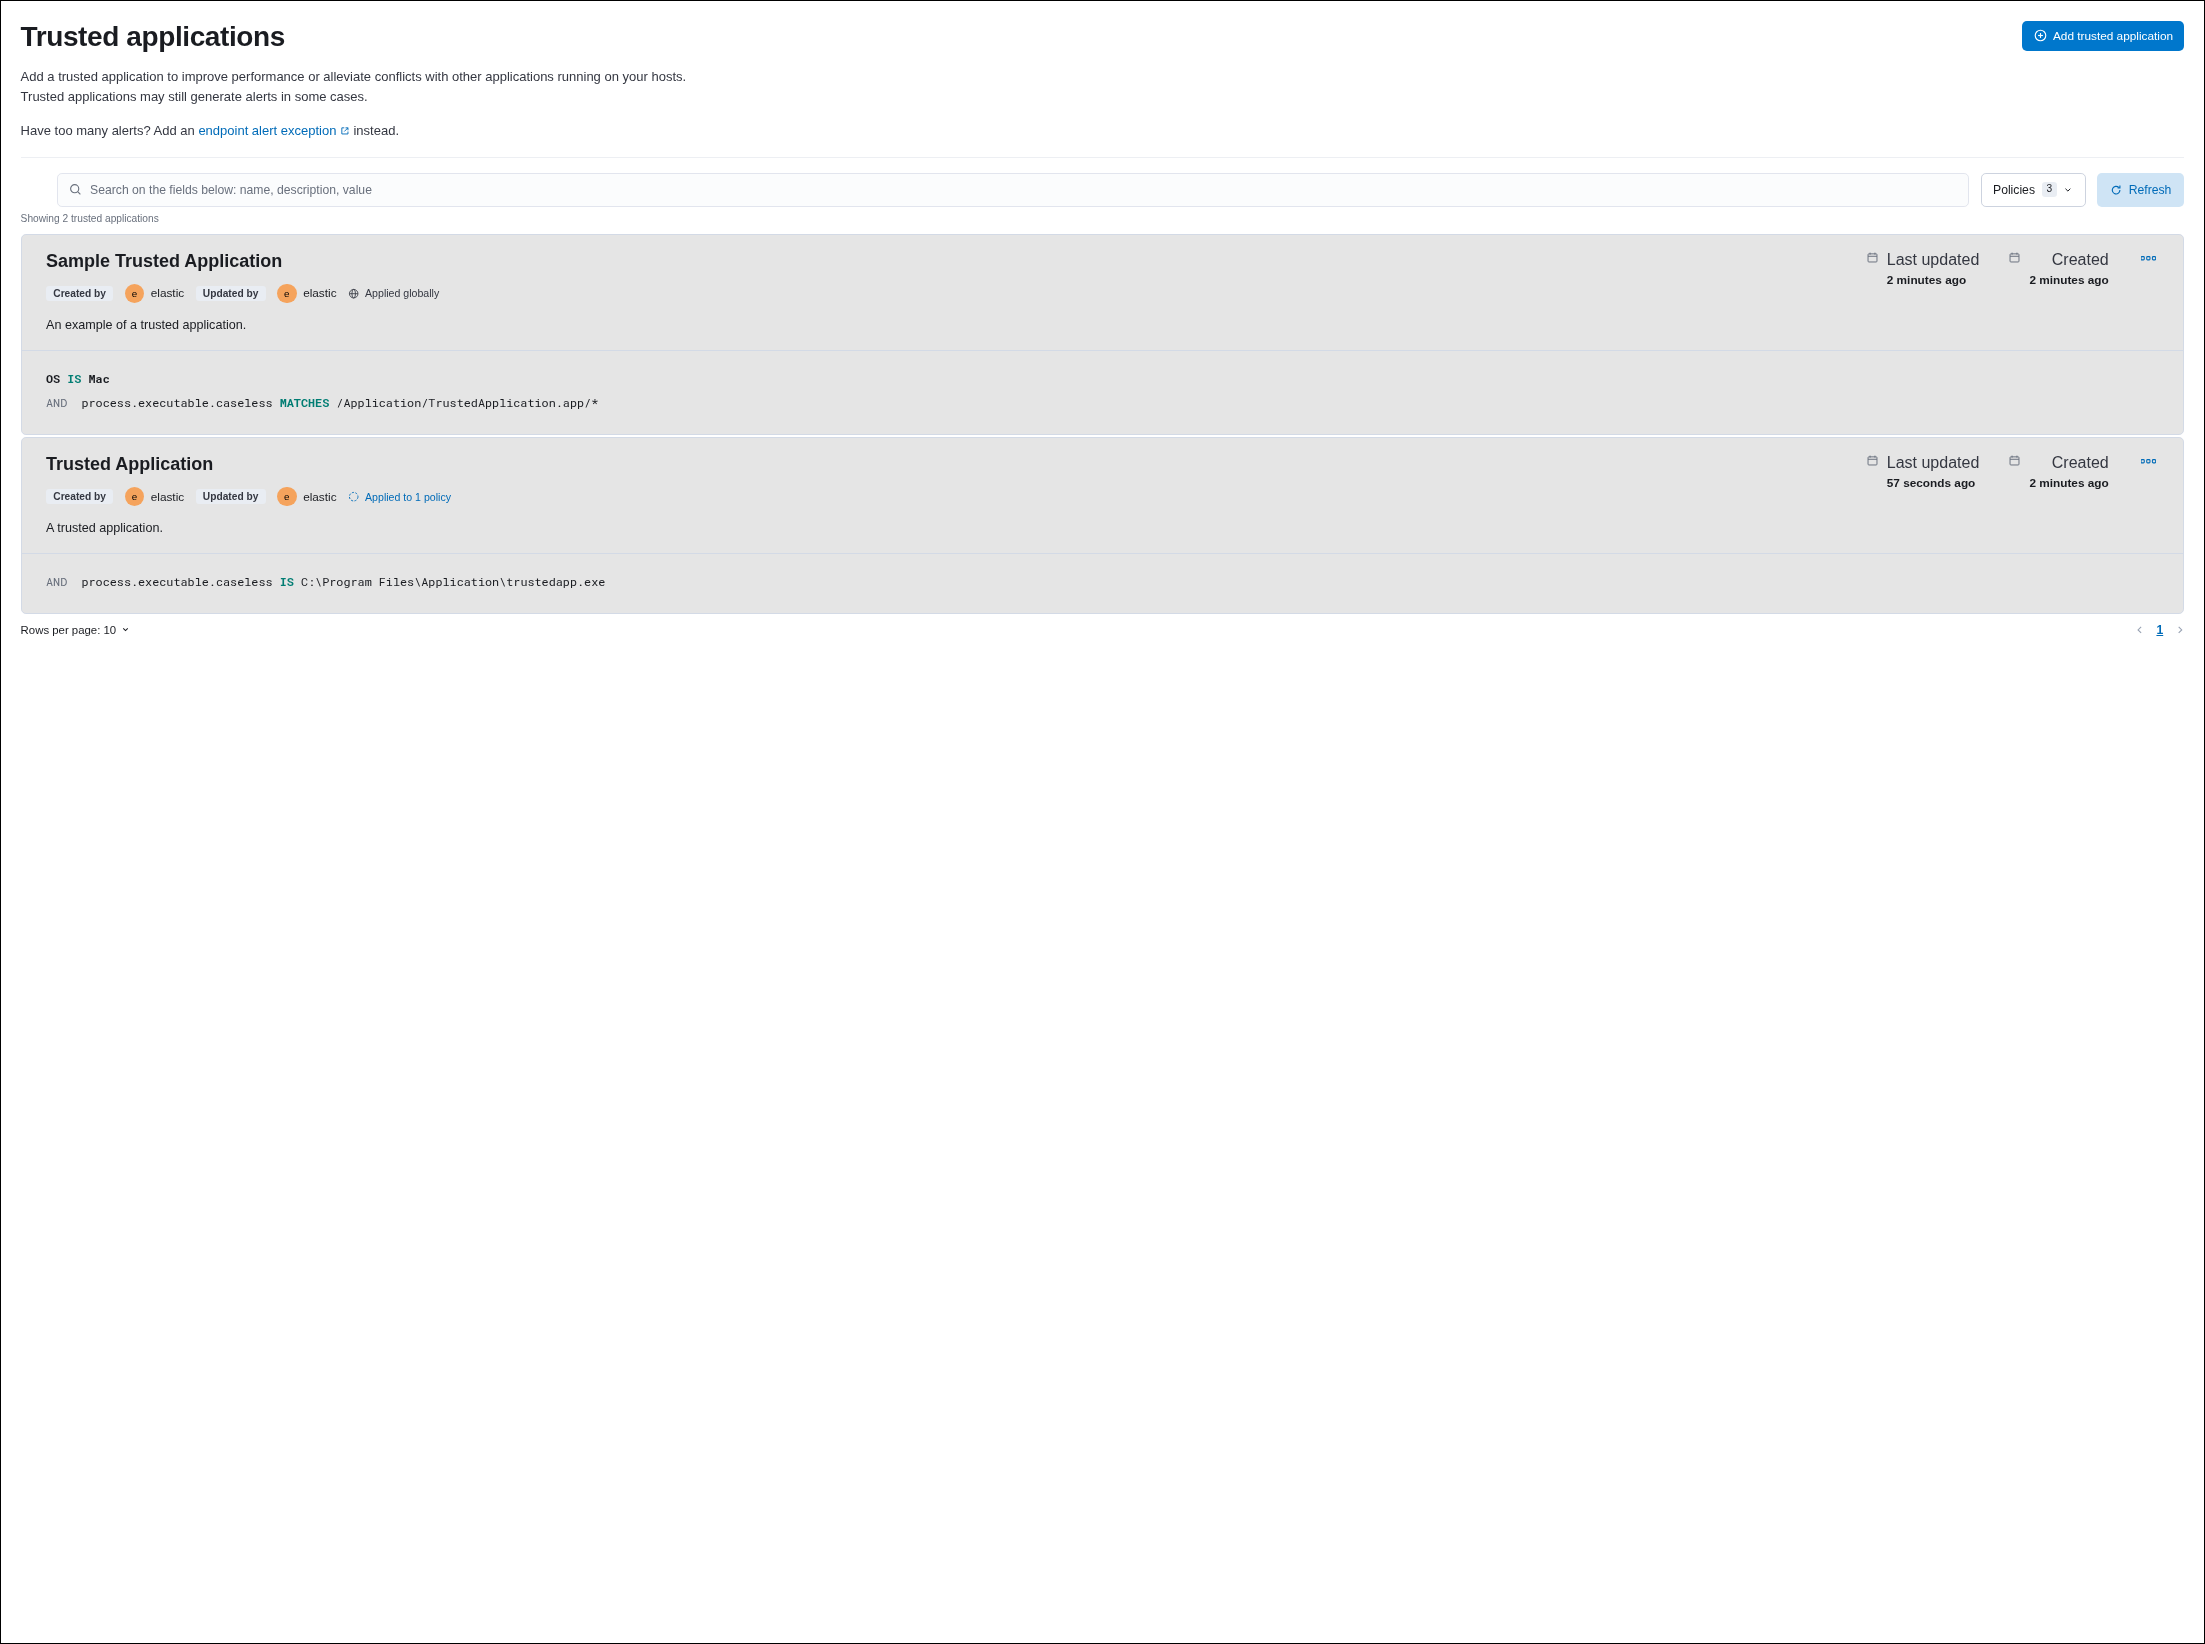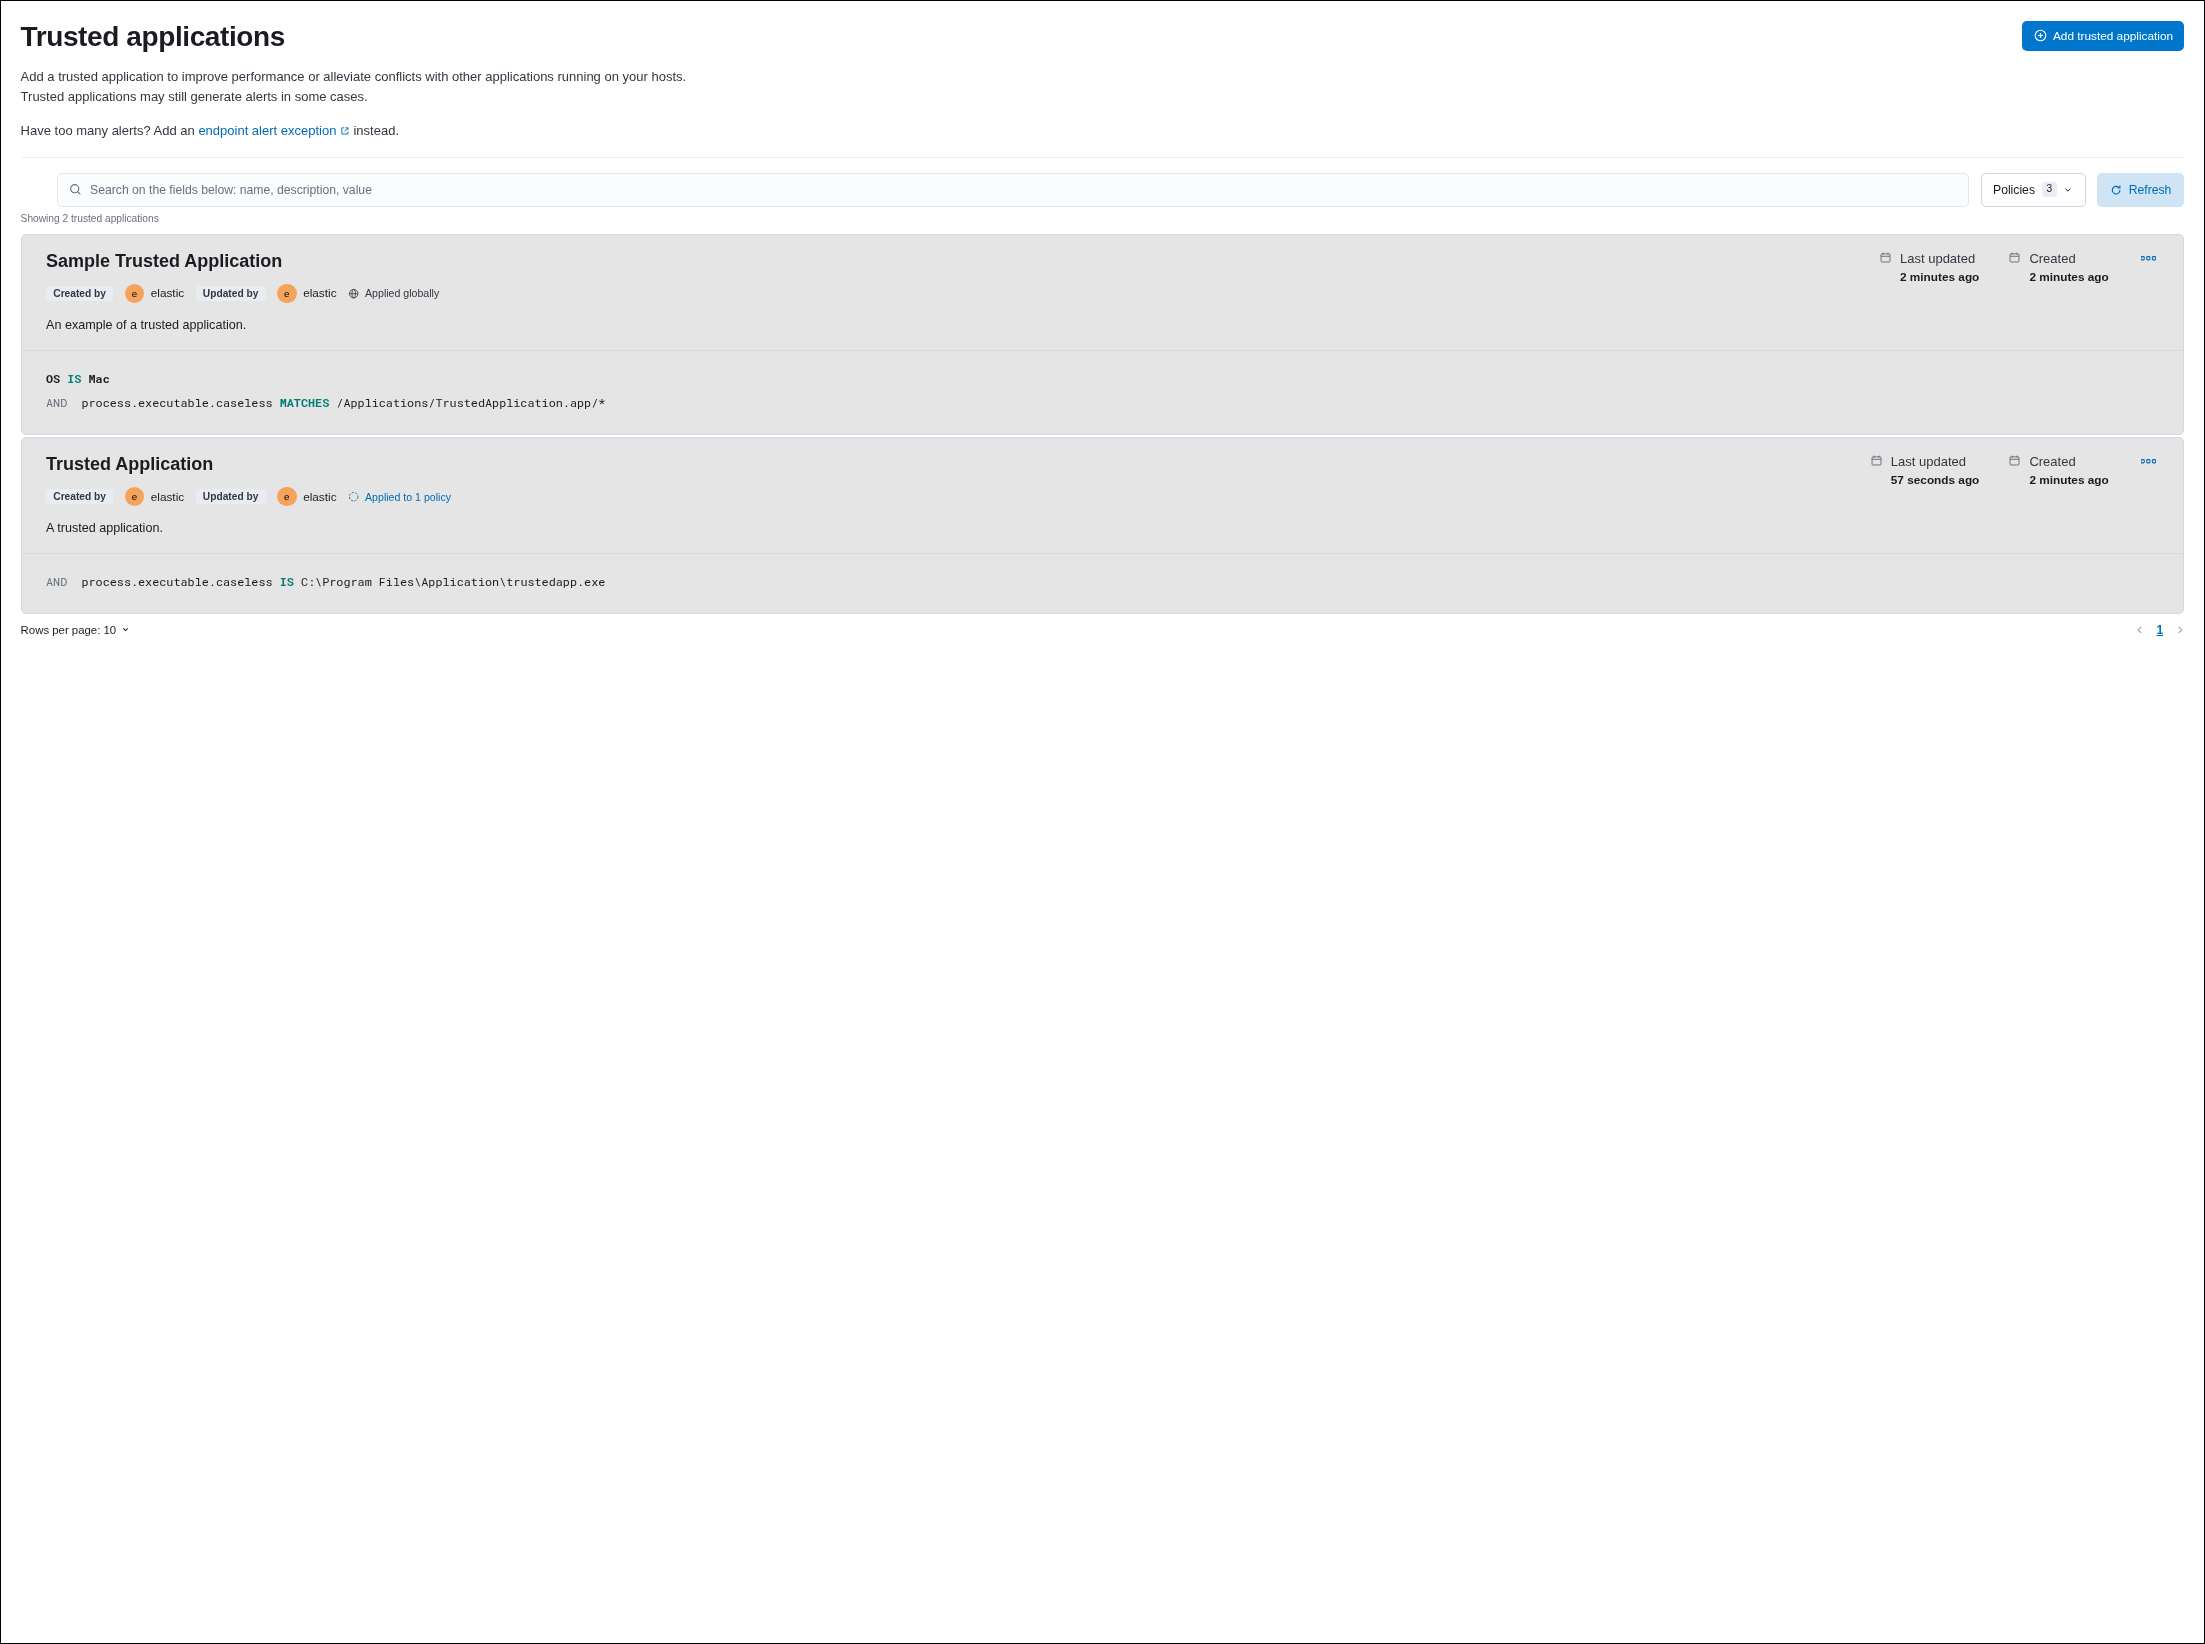--- a/index.html
+++ b/index.html
@@ -66,21 +66,21 @@
     display: inline-flex; align-items: center; justify-content: center;
     font-size: 9.8px; font-weight: 500; color: #000;
   }
   .user-name { font-size: 11.8px; color: #1a1c21; }
   .user-group { display: inline-flex; align-items: center; gap: 6.5px; }
   .scope { display: inline-flex; align-items: center; gap: 5.7px; font-size: 10.6px; color: #343741; }
   .scope.policy { color: #006bb8; }
   .desc { font-size: 12.6px; color: #1a1c21; }
   .dates { display: flex; gap: 29px; align-items: flex-start; }
   .date-block { display: flex; gap: 8.1px; align-items: flex-start; }
-  .date-label { font-size: 13px; color: #343741; margin-bottom: 3.3px; }
+  .date-label { font-size: 16px; color: #343741; margin-bottom: 3.3px; text-align: right; }
   .date-value { font-size: 11.8px; font-weight: 700; color: #1a1c21; }
   .more-btn {
     color: #006bb8; font-size: 13px; letter-spacing: 1.6px; cursor: pointer;
     background: none; border: none; padding: 3.3px; line-height: 1;
   }
   .conditions {
     border-top: 0.8px solid #d3dae6; padding: 16.3px 24.4px 19.6px;
     font-family: "Roboto Mono", Menlo, Consolas, monospace; font-size: 11.8px;
     line-height: 2; color: #1a1c21;
   }
@@ -228,21 +228,21 @@
   <div class="conditions">
     <div>
       <span class="kw-field">OS</span>
       <span class="kw-op">IS</span>
       <span class="kw-field">Mac</span>
     </div>
     <div>
       <span class="kw-and">AND</span>&nbsp;
       <span>process.executable.caseless</span>
       <span class="kw-op">MATCHES</span>
-      <span>/Applications/TrustedApplication.app/*</span>
+      <span>/Application/TrustedApplication.app/*</span>
     </div>
   </div>
 </div>
 
 <div class="card">
   <div class="card-top">
     <div class="card-title-row">
       <div style="flex:1">
         <div class="card-title">Trusted Application</div>
         <div class="meta-row">

